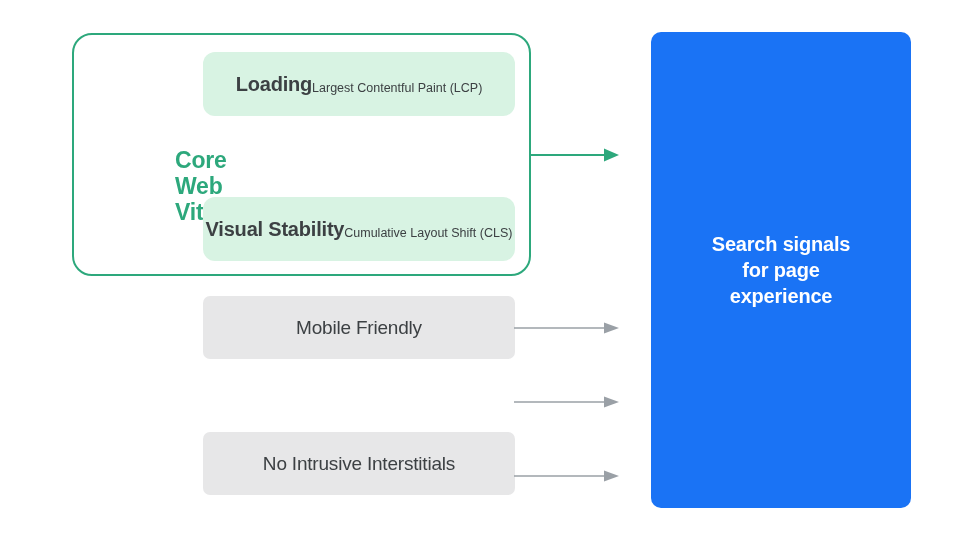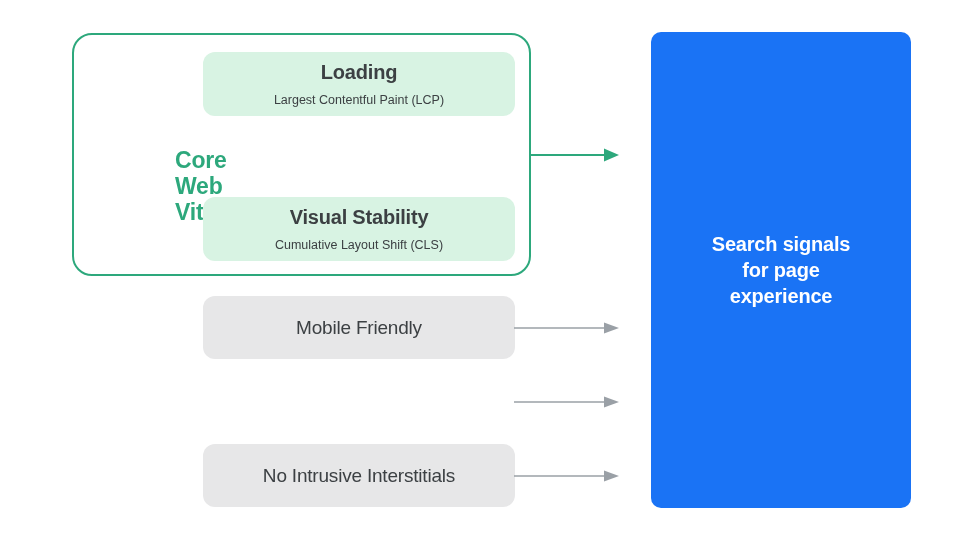--- a/index.html
+++ b/index.html
@@ -39,21 +39,21 @@
 
   
   .metric-card {
     position:absolute;
     left:203px;
     width:312px;
     height:64px;
     background:#d8f3e3;
     border-radius:12px;
     display:flex;
-    flex-direction:column;
+    flex-direction:row;
     align-items:center;
     justify-content:center;
   }
   .metric-card.c1 { top:52px; }
   .metric-card.c2 { top:124px; }
   .metric-card.c3 { top:197px; }
   .metric-title {
     font-size:20px;
     font-weight:bold;
     color:#3c4043;
@@ -68,28 +68,28 @@
     margin-top:8px;
   }
 
   
   .signal-box {
     position:absolute;
     left:203px;
     width:312px;
     height:63px;
     background:#e7e7e8;
-    border-radius:12px;
+    border-radius:7px;
     display:flex;
     align-items:center;
     justify-content:center;
   }
   .signal-box.s1 { top:296px; }
   .signal-box.s2 { top:370px; }
-  .signal-box.s3 { top:444px; }
+  .signal-box.s3 { top:432px; }
   .signal-label {
     font-size:19px;
     color:#3c4043;
     line-height:23px;
     letter-spacing:-0.2px;
   }
 
   
   .arrow { position:absolute; }
   .arrow svg { display:block; }

